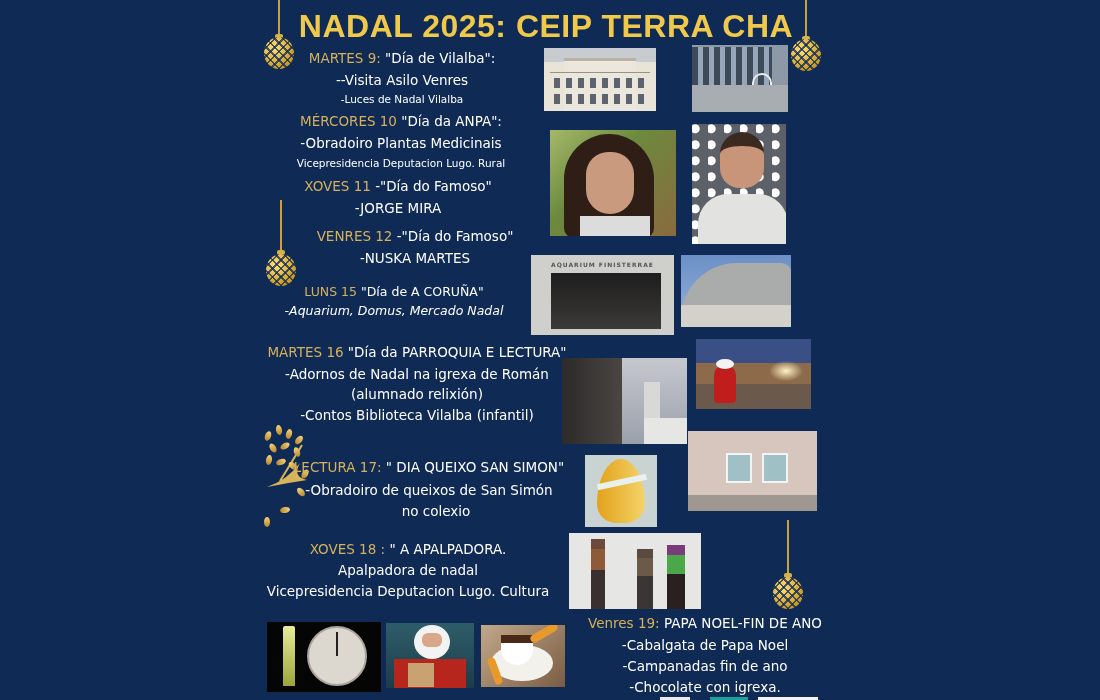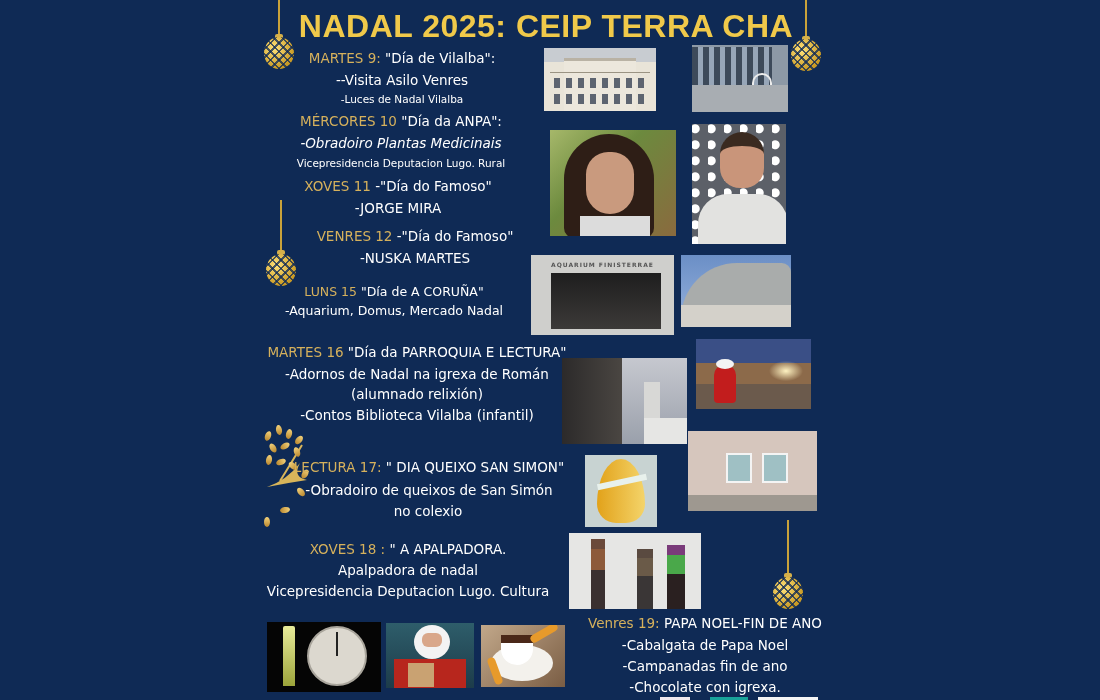--- a/index.html
+++ b/index.html
@@ -99,50 +99,50 @@
 
   <div class="txt f14" style="left:140px; top:50px;">
     <span class="day">MARTES 9:</span> <span>"Día de Vilalba":</span>
   </div>
   <div class="txt f14" style="left:140px; top:72px;">--Visita Asilo Venres</div>
   <div class="txt f11" style="left:140px; top:93px;">-Luces de Nadal Vilalba</div>
 
   <div class="txt f14" style="left:139px; top:113px;">
     <span class="day">MÉRCORES 10</span> <span>"Día da ANPA":</span>
   </div>
-  <div class="txt f14" style="left:139px; top:135px;font-style:italic;">-Obradoiro Plantas Medicinais</div>
+  <div class="txt f14" style="left:139px; top:135px;">-Obradoiro Plantas Medicinais</div>
   <div class="txt f11" style="left:139px; top:157px;">Vicepresidencia Deputacion Lugo. Rural</div>
 
   <div class="txt f14" style="left:136px; top:178px;">
     <span class="day">XOVES 11</span> <span>-"Día do Famoso"</span>
   </div>
   <div class="txt f14" style="left:136px; top:200px;">-JORGE MIRA</div>
 
   <div class="txt f14" style="left:153px; top:228px;">
     <span class="day">VENRES 12</span> <span>-"Día do Famoso"</span>
   </div>
   <div class="txt f14" style="left:153px; top:250px;">-NUSKA MARTES</div>
 
   <div class="txt f13" style="left:132px; top:284px;">
     <span class="day">LUNS 15</span> <span>"Día de  A CORUÑA"</span>
   </div>
-  <div class="txt f13" style="left:132px; top:303px;">-Aquarium, Domus, Mercado Nadal</div>
+  <div class="txt f13" style="left:132px; top:303px;font-style:italic;">-Aquarium, Domus, Mercado Nadal</div>
 
   <div class="txt f14" style="left:155px; top:344px;">
     <span class="day">MARTES 16</span> <span>"Día da PARROQUIA E LECTURA"</span>
   </div>
   <div class="txt f14" style="left:155px; top:366px;">-Adornos de Nadal na igrexa de Román</div>
   <div class="txt f14" style="left:155px; top:386px;">(alumnado relixión)</div>
   <div class="txt f14" style="left:155px; top:407px;">-Contos Biblioteca Vilalba (infantil)</div>
 
   <div class="txt f14" style="left:167px; top:459px;">
     <span class="day">LECTURA 17:</span> <span>" DIA QUEIXO SAN SIMON"</span>
   </div>
   <div class="txt f14" style="left:167px; top:482px;">-Obradoiro de queixos de San Simón</div>
-  <div class="txt f14" style="left:166px; top:503px;">no colexio</div>
+  <div class="txt f14" style="left:174px; top:503px;">no colexio</div>
 
   <div class="txt f14" style="left:146px; top:541px;">
     <span class="day">XOVES 18 :</span> <span>" A APALPADORA.</span>
   </div>
   <div class="txt f14" style="left:146px; top:562px;">Apalpadora de nadal</div>
   <div class="txt f14" style="left:146px; top:583px;">Vicepresidencia Deputacion Lugo. Cultura</div>
 
   <div class="txt f14" style="left:443px; top:615px;">
     <span class="day">Venres  19:</span> <span>PAPA NOEL-FIN DE ANO</span>
   </div>

